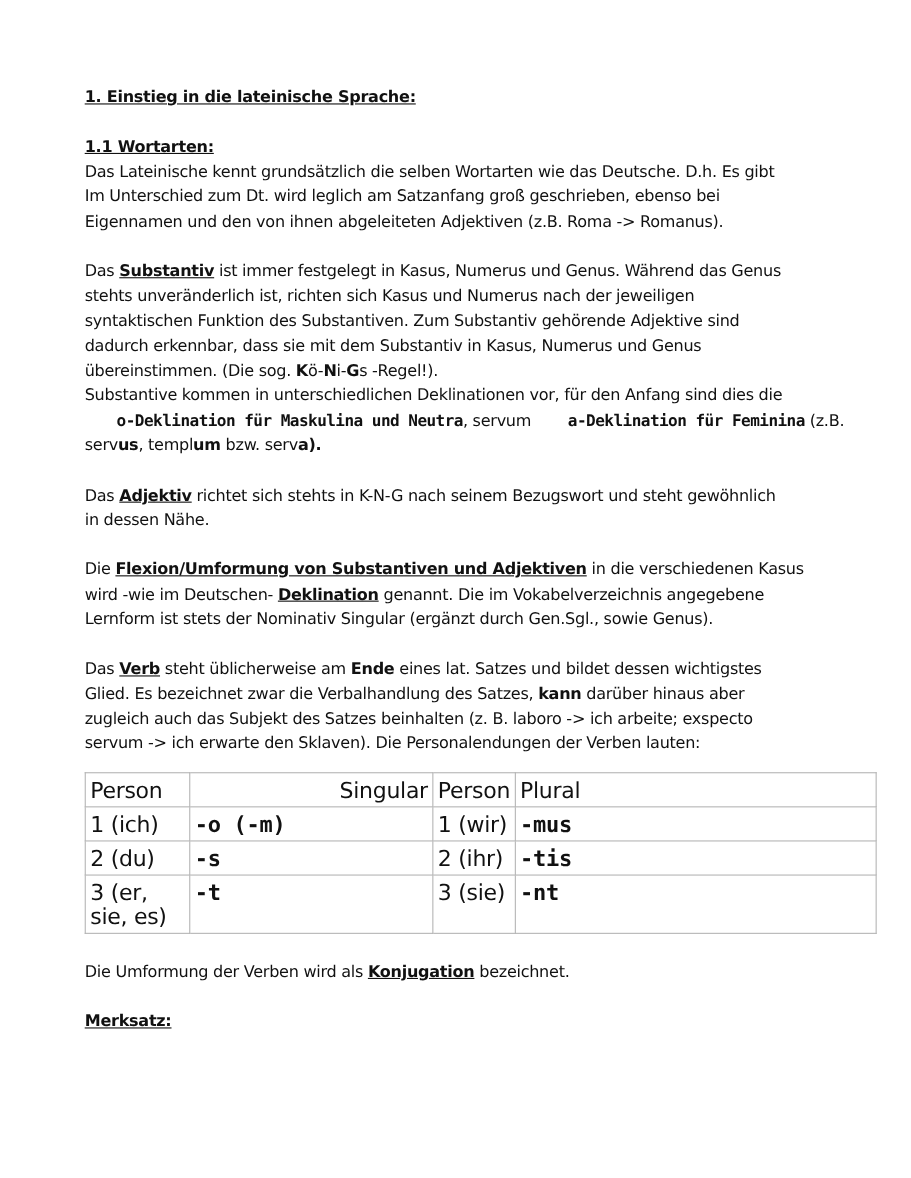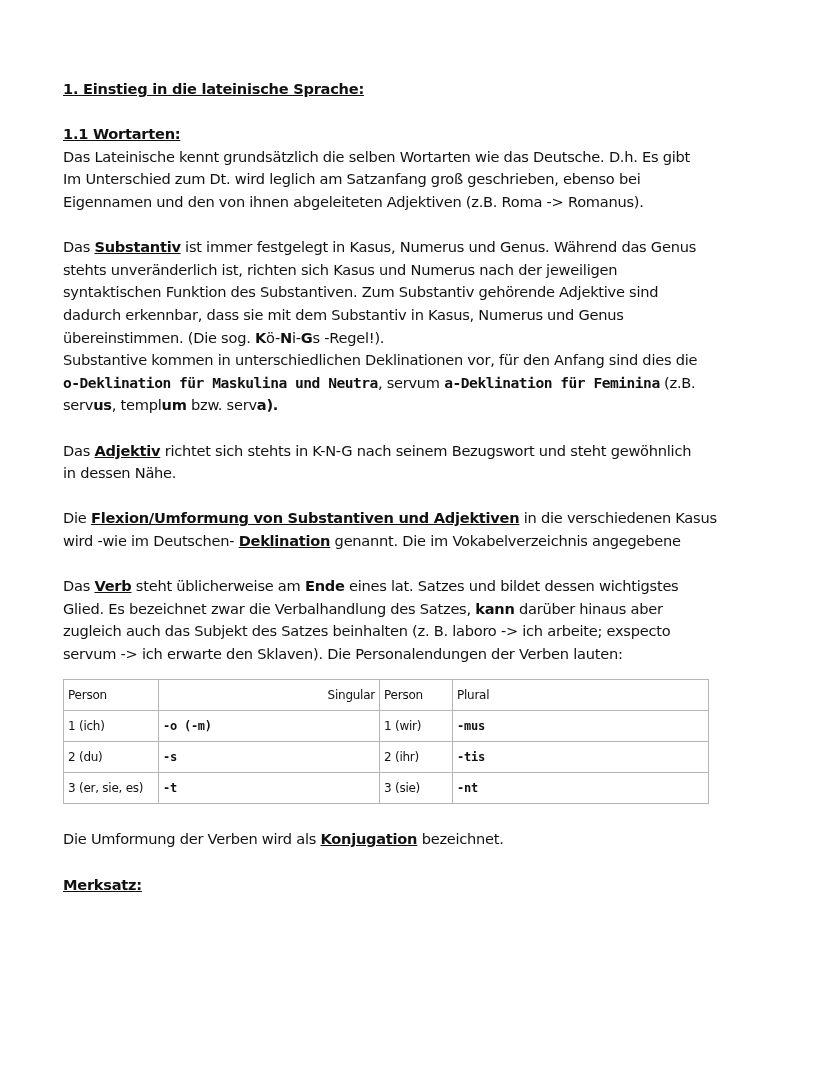--- a/index.html
+++ b/index.html
@@ -1,29 +1,29 @@
 <!DOCTYPE html>
 <html><head>
 <meta charset="utf-8">
 <style>
   html, body { margin: 0; padding: 0; background: #ffffff; }
   body {
     width: 828px; height: 1071px; position: relative; overflow: hidden;
     font-family: "DejaVu Sans", sans-serif; color: #111;
     font-size: 14.6px;
   }
-  .page { position: absolute; left: 63px; top: 78px; width: 680px; }
+  .page { position: absolute; left: 77px; top: 78px; width: 680px; }
   .line { line-height: 22.6px; white-space: nowrap; letter-spacing: -0.25px; }
   .blank { height: 22.6px; }
   .h { font-weight: bold; text-decoration: underline; }
   b, .b { font-weight: bold; }
-  .mono { font-family: "DejaVu Sans Mono", monospace; font-weight: bold; letter-spacing: -0.5px; }
+  .mono { font-family: "DejaVu Sans Mono", monospace; font-weight: bold; letter-spacing: -0.5px; margin-left: 29px; }
   table.endings {
-    border-collapse: collapse; width: 646px; margin-top: 14px; margin-bottom: 24px;
-    font-size: 12px;
+    border-collapse: collapse; width: 720px; margin-top: 14px; margin-bottom: 24px;
+    font-size: 20px;
   }
   table.endings td {
     border: 1px solid #b5b5b5; padding: 4px 4px; vertical-align: top; line-height: 22px;
     letter-spacing: -0.25px;
   }
   table.endings tr.r-head td, table.endings tr.r1 td, table.endings tr.r2 td { height: 22px; }
   td.c1 { width: 86px; }
   td.c2 { width: 212px; text-align: right; }
   td.c3 { width: 64px; }
 </style>
@@ -56,20 +56,21 @@
 
   <div>
     <div class="line"><span>Das </span><span class="h">Adjektiv</span><span> richtet sich stehts in K-N-G nach seinem Bezugswort und steht gewöhnlich</span></div>
     <div class="line">in dessen Nähe.</div>
   </div>
   <div class="blank"></div>
 
   <div>
     <div class="line"><span>Die </span><span class="h">Flexion/Umformung von Substantiven und Adjektiven</span><span> in die verschiedenen Kasus</span></div>
     <div class="line"><span>wird -wie im Deutschen- </span><span class="h">Deklination</span><span> genannt. Die im Vokabelverzeichnis angegebene</span></div>
+    <div class="line">Lernform ist stets der Nominativ Singular (ergänzt durch Gen.Sgl., sowie Genus).</div>
   </div>
   <div class="blank"></div>
 
   <div>
     <div class="line"><span>Das </span><span class="h">Verb</span><span> steht üblicherweise am </span><b>Ende</b><span> eines lat. Satzes und bildet dessen wichtigstes</span></div>
     <div class="line"><span>Glied. Es bezeichnet zwar die Verbalhandlung des Satzes, </span><b>kann</b><span> darüber hinaus aber</span></div>
     <div class="line">zugleich auch das Subjekt des Satzes beinhalten (z. B. laboro -&gt; ich arbeite; exspecto</div>
     <div class="line">servum -&gt; ich erwarte den Sklaven). Die Personalendungen der Verben lauten:</div>
   </div>
 

